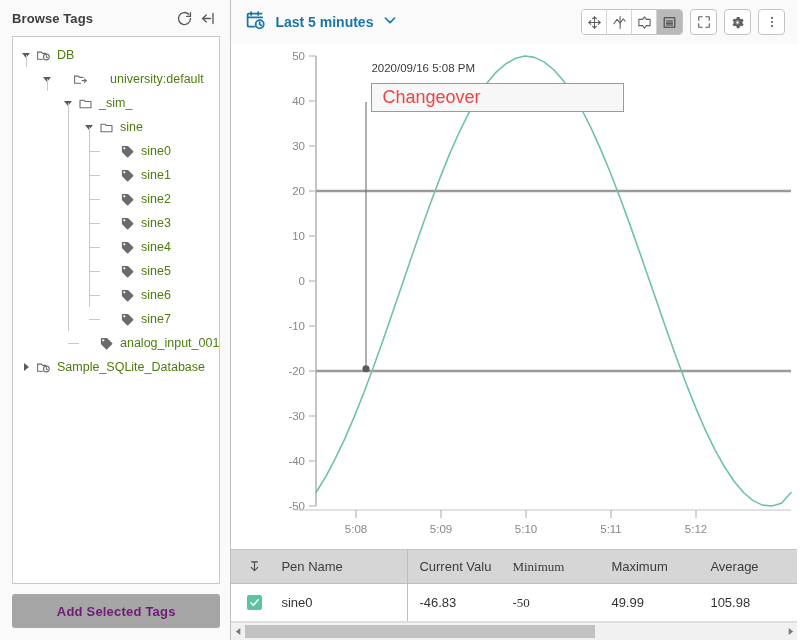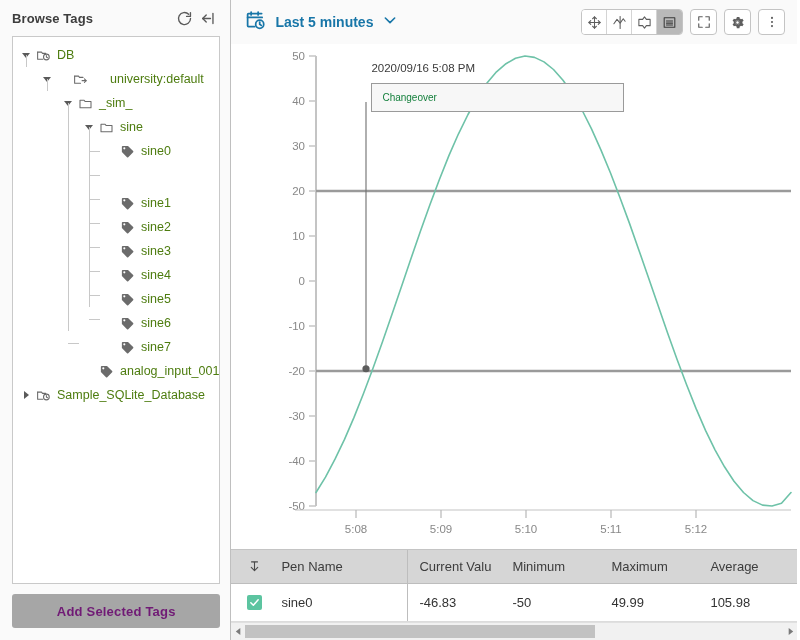--- a/index.html
+++ b/index.html
@@ -194,22 +194,22 @@
     color: #3a3a3a;
     white-space: nowrap;
   }
   #annot-box {
     position: absolute;
     background: #f7f7f7;
     border: 1px solid #9a9a9a;
     display: flex;
     align-items: center;
     padding-left: 10px;
-    font-size: 10px;
-    color: #15803d;
+    font-size: 18px;
+    color: #ef4444;
     cursor: pointer;
   }
 
   
   #pen-table {
     flex: 0 0 auto;
     background: #fff;
     border-top: 1px solid #c4c4c4;
   }
   #tbl-head {
@@ -226,21 +226,21 @@
     display: flex;
     align-items: center;
     background: #fff;
     font-size: 13px;
     color: #333;
     border-bottom: 1px solid #dcdcdc;
   }
   .c-check { width: 46px; display: flex; justify-content: center; flex:0 0 46px; }
   .c-pen   { width: 130px; flex: 0 0 130px; padding-left: 4px; }
   .c-cur   { width: 104px; flex: 0 0 104px; padding-left: 11px; }
-  .c-min   { width: 99px; flex: 0 0 99px; }
+  .c-min   { width: 99px; flex: 0 0 99px; font-family: Liberation Serif, serif; }
   .c-max   { width: 99px; flex: 0 0 99px; }
   .c-avg   { width: 86px; flex: 0 0 86px; }
   .vsep {
     width: 1px;
     background: #bdbdbd;
     align-self: stretch;
   }
   #chk {
     width: 15px; height: 15px;
     background: #5cc4a0;
@@ -356,21 +356,21 @@
           </div>
           <div class="node" style="padding-left: 90px;">
             <div class="twisty "></div>
             <div class="nicon">
               <svg width="15" height="15" viewBox="0 0 24 24" fill="currentColor" stroke="none" stroke-width="1.7" stroke-linecap="round" stroke-linejoin="round">
                 <path d="M21 11.2 12.8 3H4.4a1.4 1.4 0 0 0-1.4 1.4v8.4L11.2 21a1.4 1.4 0 0 0 2 0l7.8-7.8a1.4 1.4 0 0 0 0-2zM6.9 8.6a1.7 1.7 0 1 1 0-3.4 1.7 1.7 0 0 1 0 3.4z"></path>
               </svg>
             </div>
             <span class="nlabel">sine0</span>
           </div>
-          <div class="node" style="padding-left: 90px; margin-top: 28px;">
+          <div class="node" style="padding-left: 90px;">
             <div class="twisty "></div>
             <div class="nicon">
               <svg width="15" height="15" viewBox="0 0 24 24" fill="currentColor" stroke="none" stroke-width="1.7" stroke-linecap="round" stroke-linejoin="round">
                 <path d="M21 11.2 12.8 3H4.4a1.4 1.4 0 0 0-1.4 1.4v8.4L11.2 21a1.4 1.4 0 0 0 2 0l7.8-7.8a1.4 1.4 0 0 0 0-2zM6.9 8.6a1.7 1.7 0 1 1 0-3.4 1.7 1.7 0 0 1 0 3.4z"></path>
               </svg>
             </div>
             <span class="nlabel">sine1</span>
           </div>
           <div class="node" style="padding-left: 90px;">
             <div class="twisty "></div>

